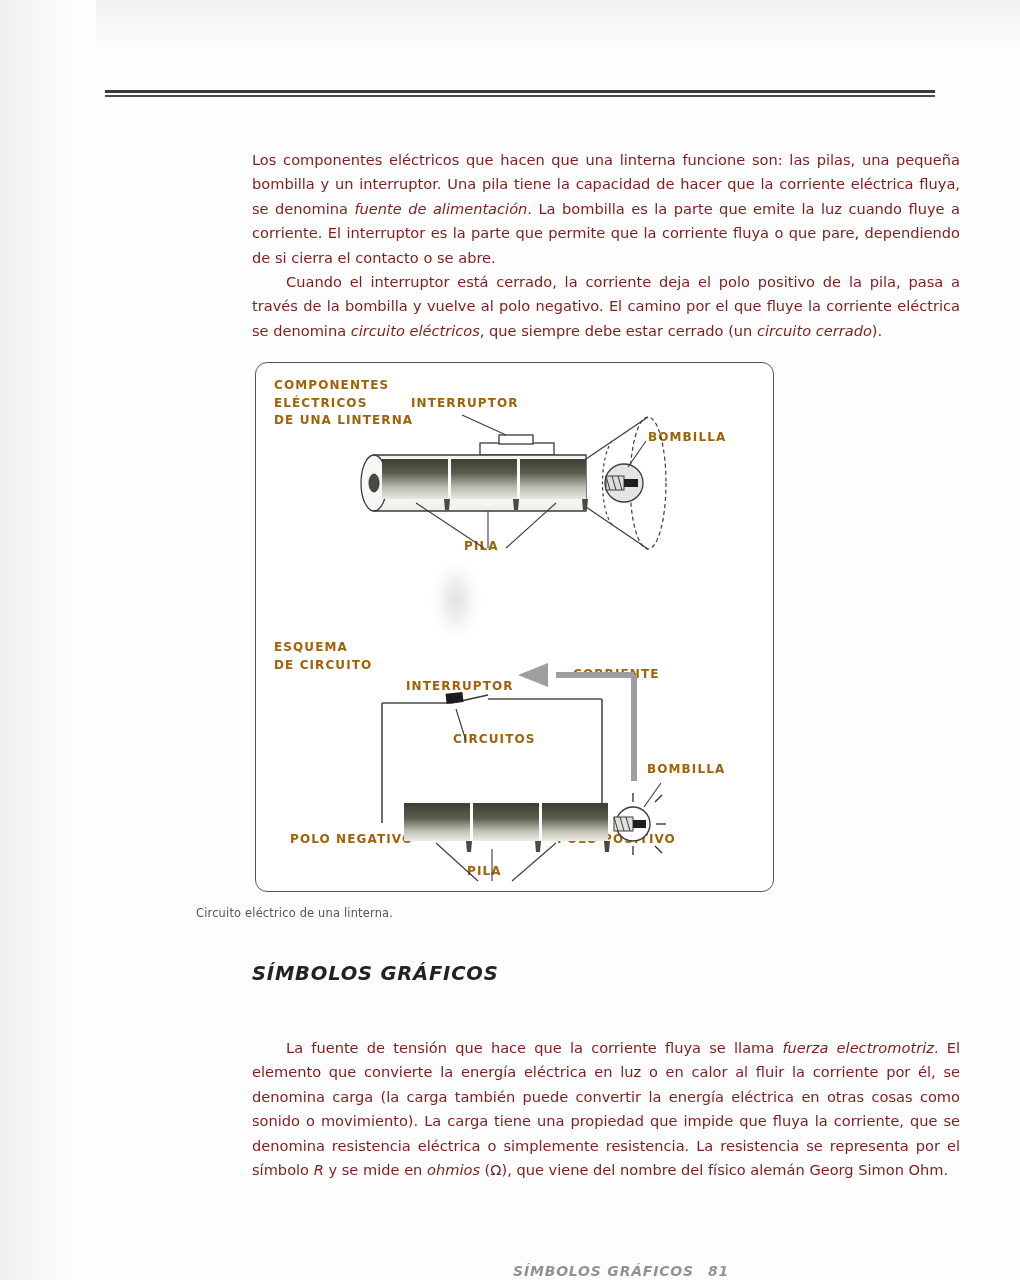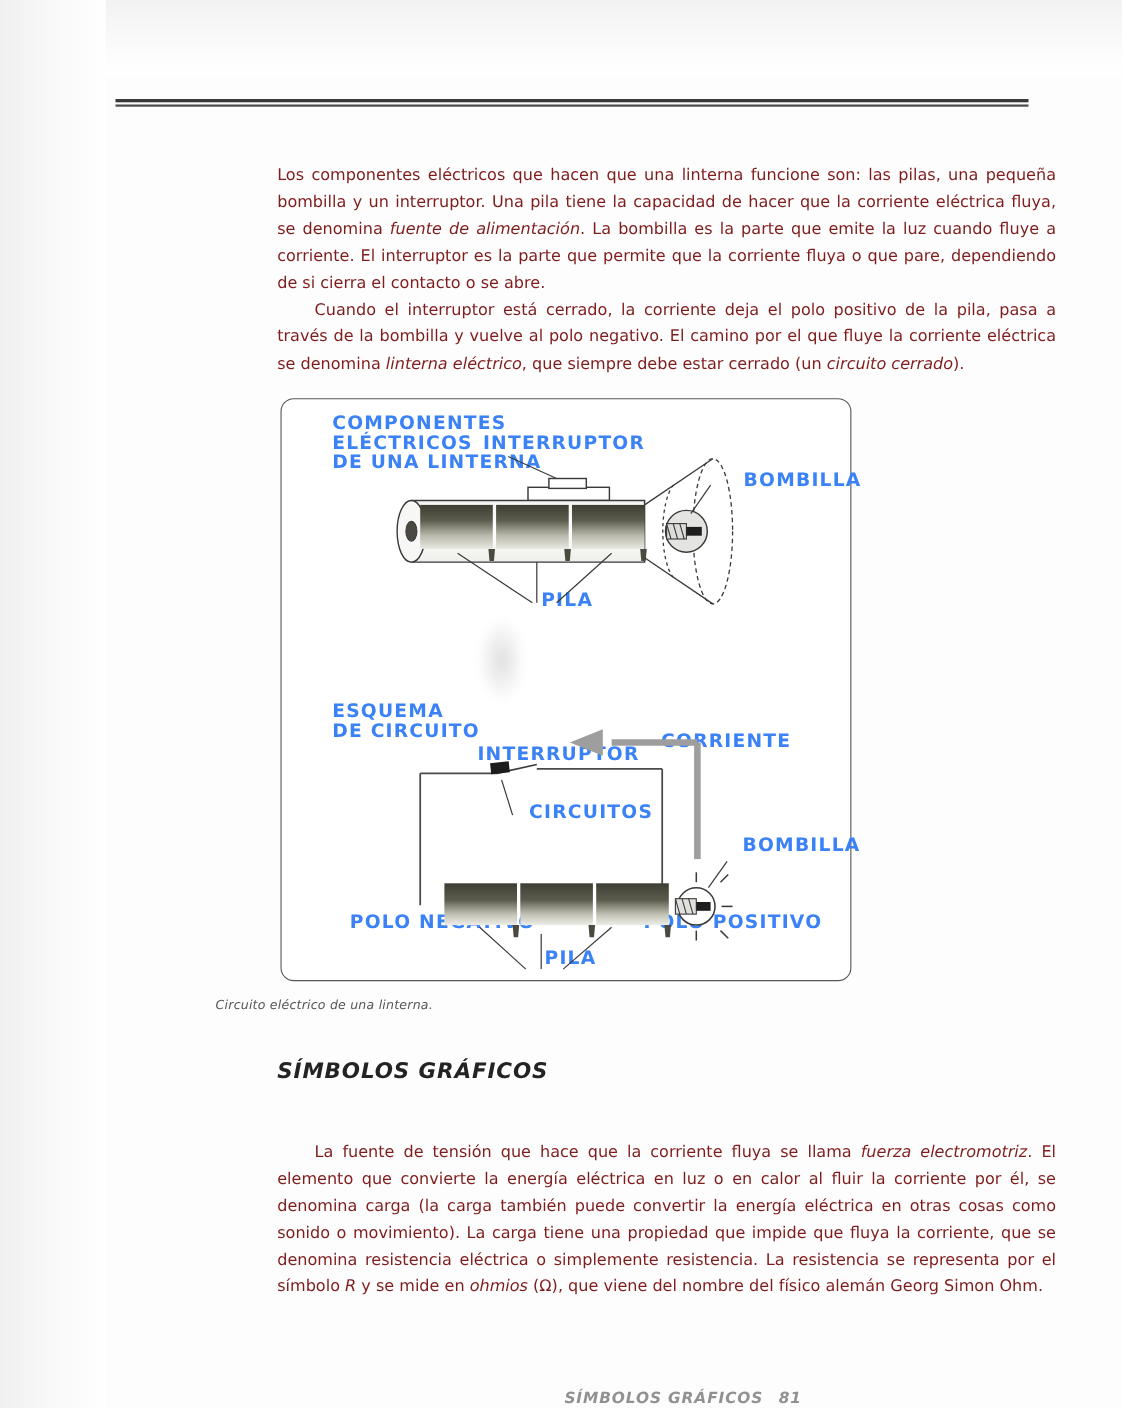--- a/index.html
+++ b/index.html
@@ -87,34 +87,32 @@
     width: 517px;
     height: 528px;
     border: 1.6px solid #565656;
     border-radius: 12px;
     background: #ffffff;
   }
   .fig-label {
     position: absolute;
     font-family: "DejaVu Sans", sans-serif;
     font-weight: bold;
-    font-size: 17px;
+    font-size: 12px;
     letter-spacing: 1.1px;
-    color: #3b82f6;
+    color: #a16207;
     line-height: 17.5px;
     white-space: pre-line;
-    margin-left: 28px;
   }
 
   .caption {
     position: absolute;
     left: 196px;
     top: 906px;
     font-family: "DejaVu Sans", sans-serif;
-    font-style: italic;
     font-size: 11.4px;
     color: #555;
     letter-spacing: 0.2px;
   }
 
   
   .section-heading {
     position: absolute;
     left: 252px;
     top: 962px;
@@ -161,21 +159,21 @@
   <div class="header">
     <div class="rule-top"></div>
     <div class="rule-bottom"></div>
   </div>
 
   <div class="textcol" id="para-1">
     <p><span>Los componentes eléctricos que hacen que una linterna funcione son: las pilas, una pequeña bombilla y un interruptor. Una pila tiene la capacidad de hacer que la corriente eléctrica fluya, se denomina </span><span class="it">fuente de alimentación</span><span>. La bombilla es la parte que emite la luz cuando fluye a corriente. El interruptor es la parte que permite que la corriente fluya o que pare, dependiendo de si cierra el contacto o se abre.</span></p>
   </div>
 
   <div class="textcol" id="para-2">
-    <p class="indent"><span>Cuando el interruptor está cerrado, la corriente deja el polo positivo de la pila, pasa a través de la bombilla y vuelve al polo negativo. El camino por el que fluye la corriente eléctrica se denomina </span><span class="it">linterna eléctrico</span><span>, que siempre debe estar cerrado (un </span><span class="it">circuito cerrado</span><span>).</span></p>
+    <p class="indent"><span>Cuando el interruptor está cerrado, la corriente deja el polo positivo de la pila, pasa a través de la bombilla y vuelve al polo negativo. El camino por el que fluye la corriente eléctrica se denomina </span><span class="it">circuito eléctricos</span><span>, que siempre debe estar cerrado (un </span><span class="it">circuito cerrado</span><span>).</span></p>
   </div>
 
   <div class="figure-box">
 
     <div class="fig-label" style="left:18px; top:14px;">COMPONENTES
 ELÉCTRICOS
 DE UNA LINTERNA</div>
     <div class="fig-label" style="left:155px; top:32px;">INTERRUPTOR</div>
     <div class="fig-label" style="left:392px; top:66px;">BOMBILLA</div>
     <div class="fig-label" style="left:208px; top:175px;">PILA</div>

